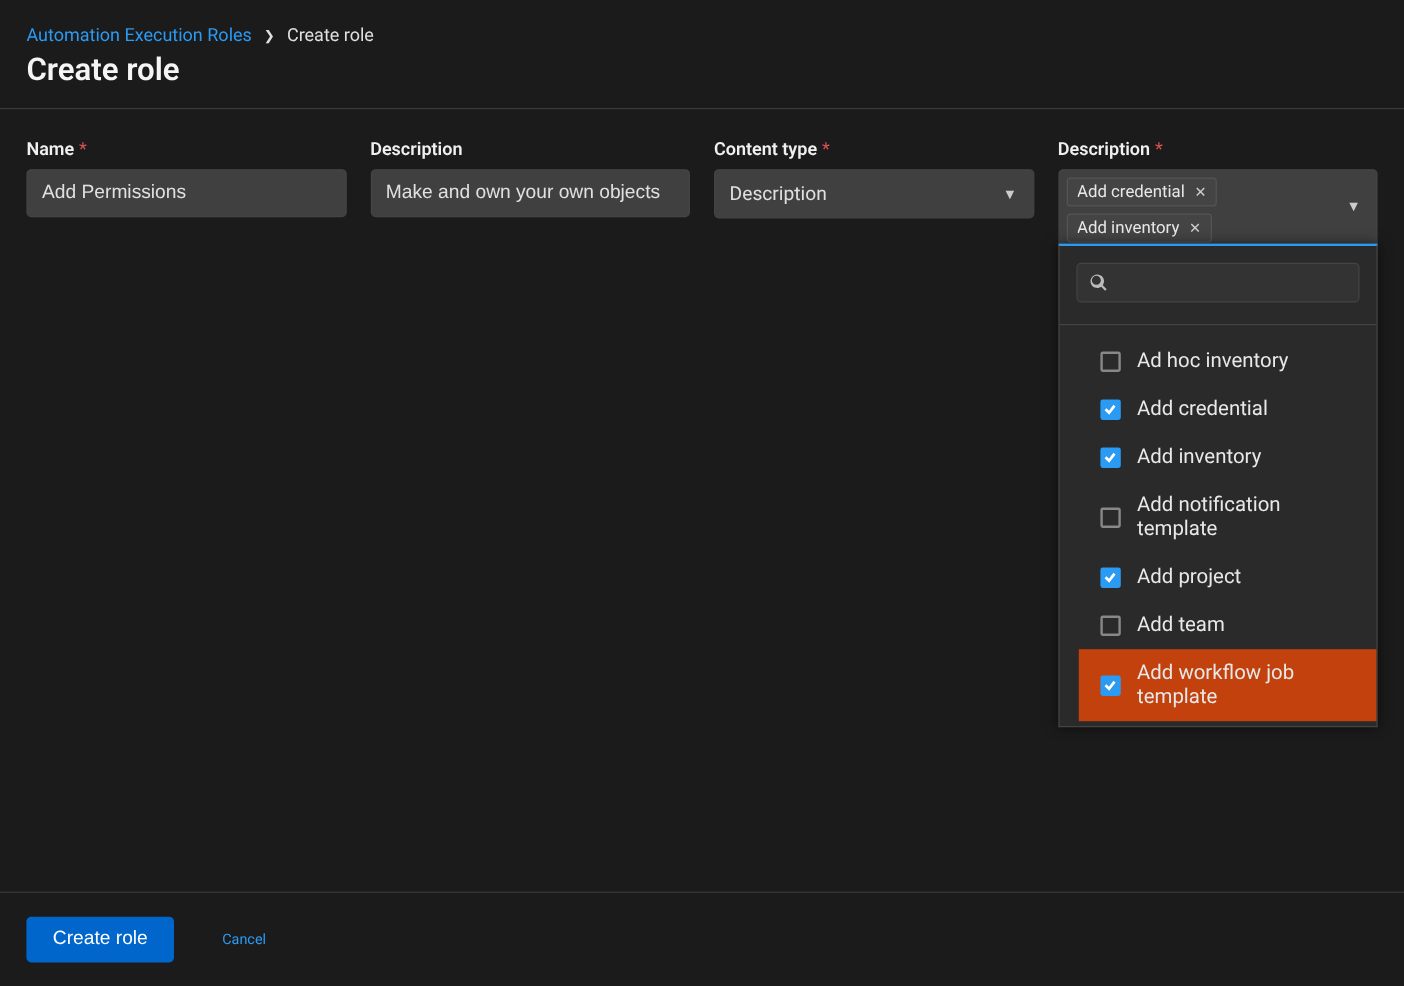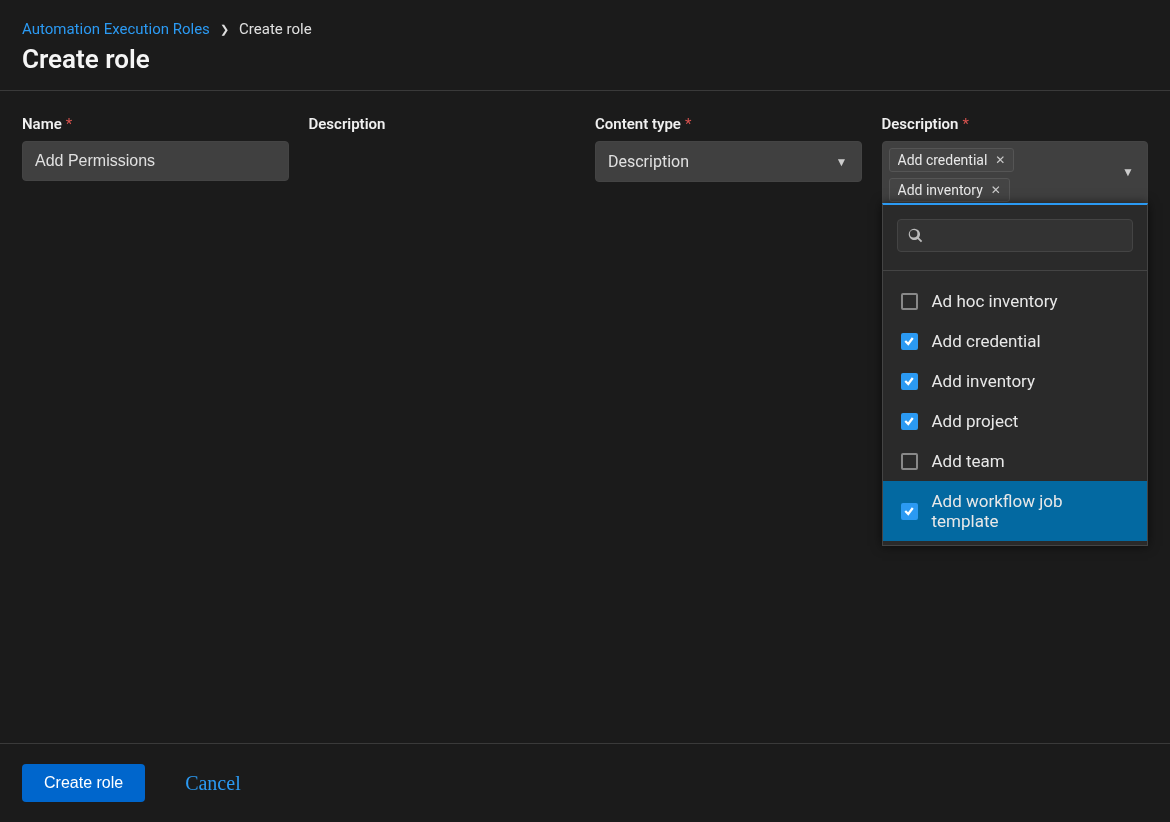--- a/index.html
+++ b/index.html
@@ -128,31 +128,31 @@
     align-items: center;
     padding: 8px 10px;
     gap: 8px;
   }
   .search-box svg { width: 15px; height: 15px; fill: #bbb; }
   .opt-divider {
     height: 1px;
     background: #444;
     margin: 10px 0 0 0;
   }
-  .options-list { padding: 10px 0 4px 0; max-height: 350px; }
+  .options-list { padding: 10px 0 4px 16px; max-height: 350px; }
   .option-row {
     display: flex;
     align-items: center;
     gap: 14px;
     padding: 10px 18px;
     font-size: 17px;
     color: #e8e8e8;
     cursor: pointer;
   }
-  .option-row.highlight { background: #0369a1; }
+  .option-row.highlight { background: #c2410c; }
   .checkbox {
     width: 17px;
     height: 17px;
     border: 2px solid #888;
     border-radius: 2px;
     display: inline-flex;
     align-items: center;
     justify-content: center;
     flex-shrink: 0;
   }
@@ -183,23 +183,22 @@
     background: #0066cc;
     color: #ffffff;
     border: none;
     border-radius: 4px;
     font-size: 16px;
     padding: 10px 22px;
     cursor: pointer;
   }
   .cancel-link {
     color: #2b9af3;
-    font-size: 20px;
-    cursor: pointer;
-    font-family: Liberation Serif, serif;
+    font-size: 12px;
+    cursor: pointer;
   }
 </style>
 </head>
 <body>
 
 <div class="header">
   <div class="breadcrumb">
     <span class="breadcrumb-link">Automation Execution Roles</span>
     <span class="breadcrumb-sep">❯</span>
     <span class="breadcrumb-current">Create role</span>
@@ -213,20 +212,21 @@
     <div class="label-row">
       <span>Name</span><span class="req-star">*</span>
     </div>
     <input class="text-input" type="text" value="Add Permissions" style="">
   </div>
 
   <div class="field">
     <div class="label-row">
       <span>Description</span>
     </div>
+    <input class="text-input" type="text" value="Make and own your own objects" style="">
   </div>
 
   <div class="field">
     <div class="label-row">
       <span>Content type</span><span class="req-star">*</span>
     </div>
     <div class="select-wrap">
       <div class="text-input">Description</div>
       <span class="select-caret">▼</span>
     </div>
@@ -280,20 +280,24 @@
               </span>
               <span>Add credential</span>
             </div>
             <div class="option-row">
               <span class="checkbox checked">
                 <svg viewBox="0 0 16 16">
                   <polyline points="3,8 7,12 13,4"></polyline>
                 </svg>
               </span>
               <span>Add inventory</span>
+            </div>
+            <div class="option-row">
+              <span class="checkbox"></span>
+              <span>Add notification template</span>
             </div>
             <div class="option-row">
               <span class="checkbox checked">
                 <svg viewBox="0 0 16 16">
                   <polyline points="3,8 7,12 13,4"></polyline>
                 </svg>
               </span>
               <span>Add project</span>
             </div>
             <div class="option-row">

